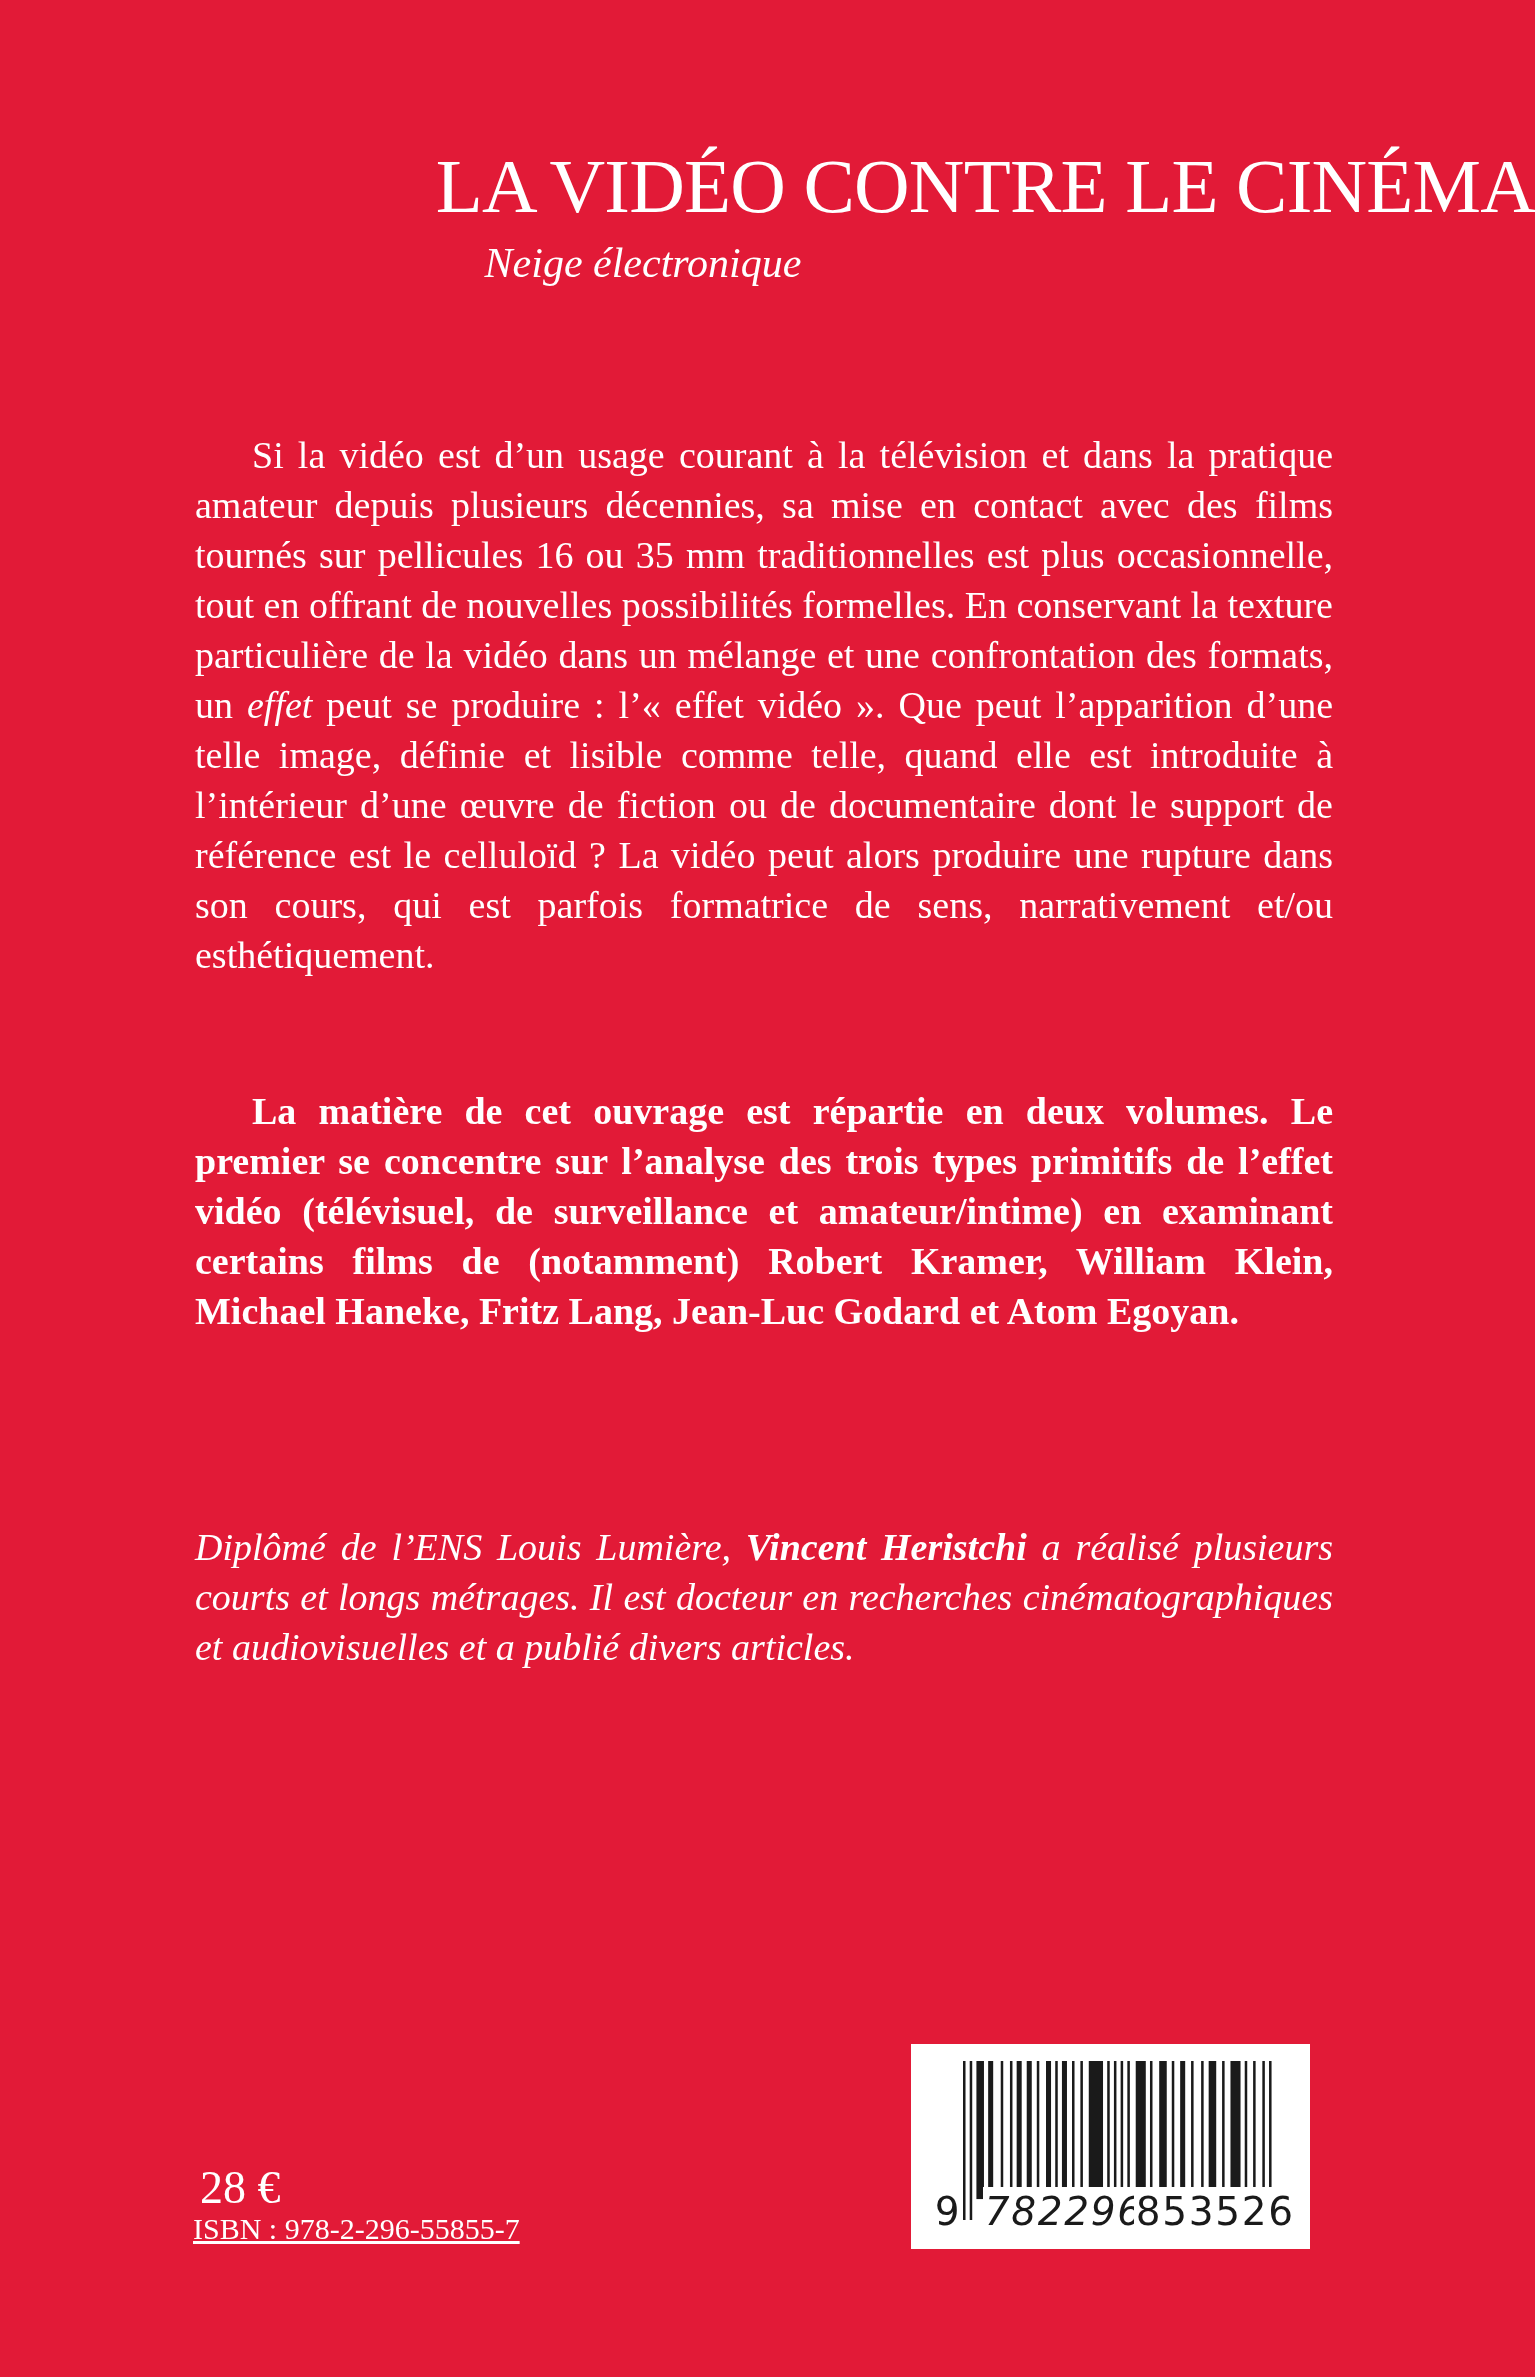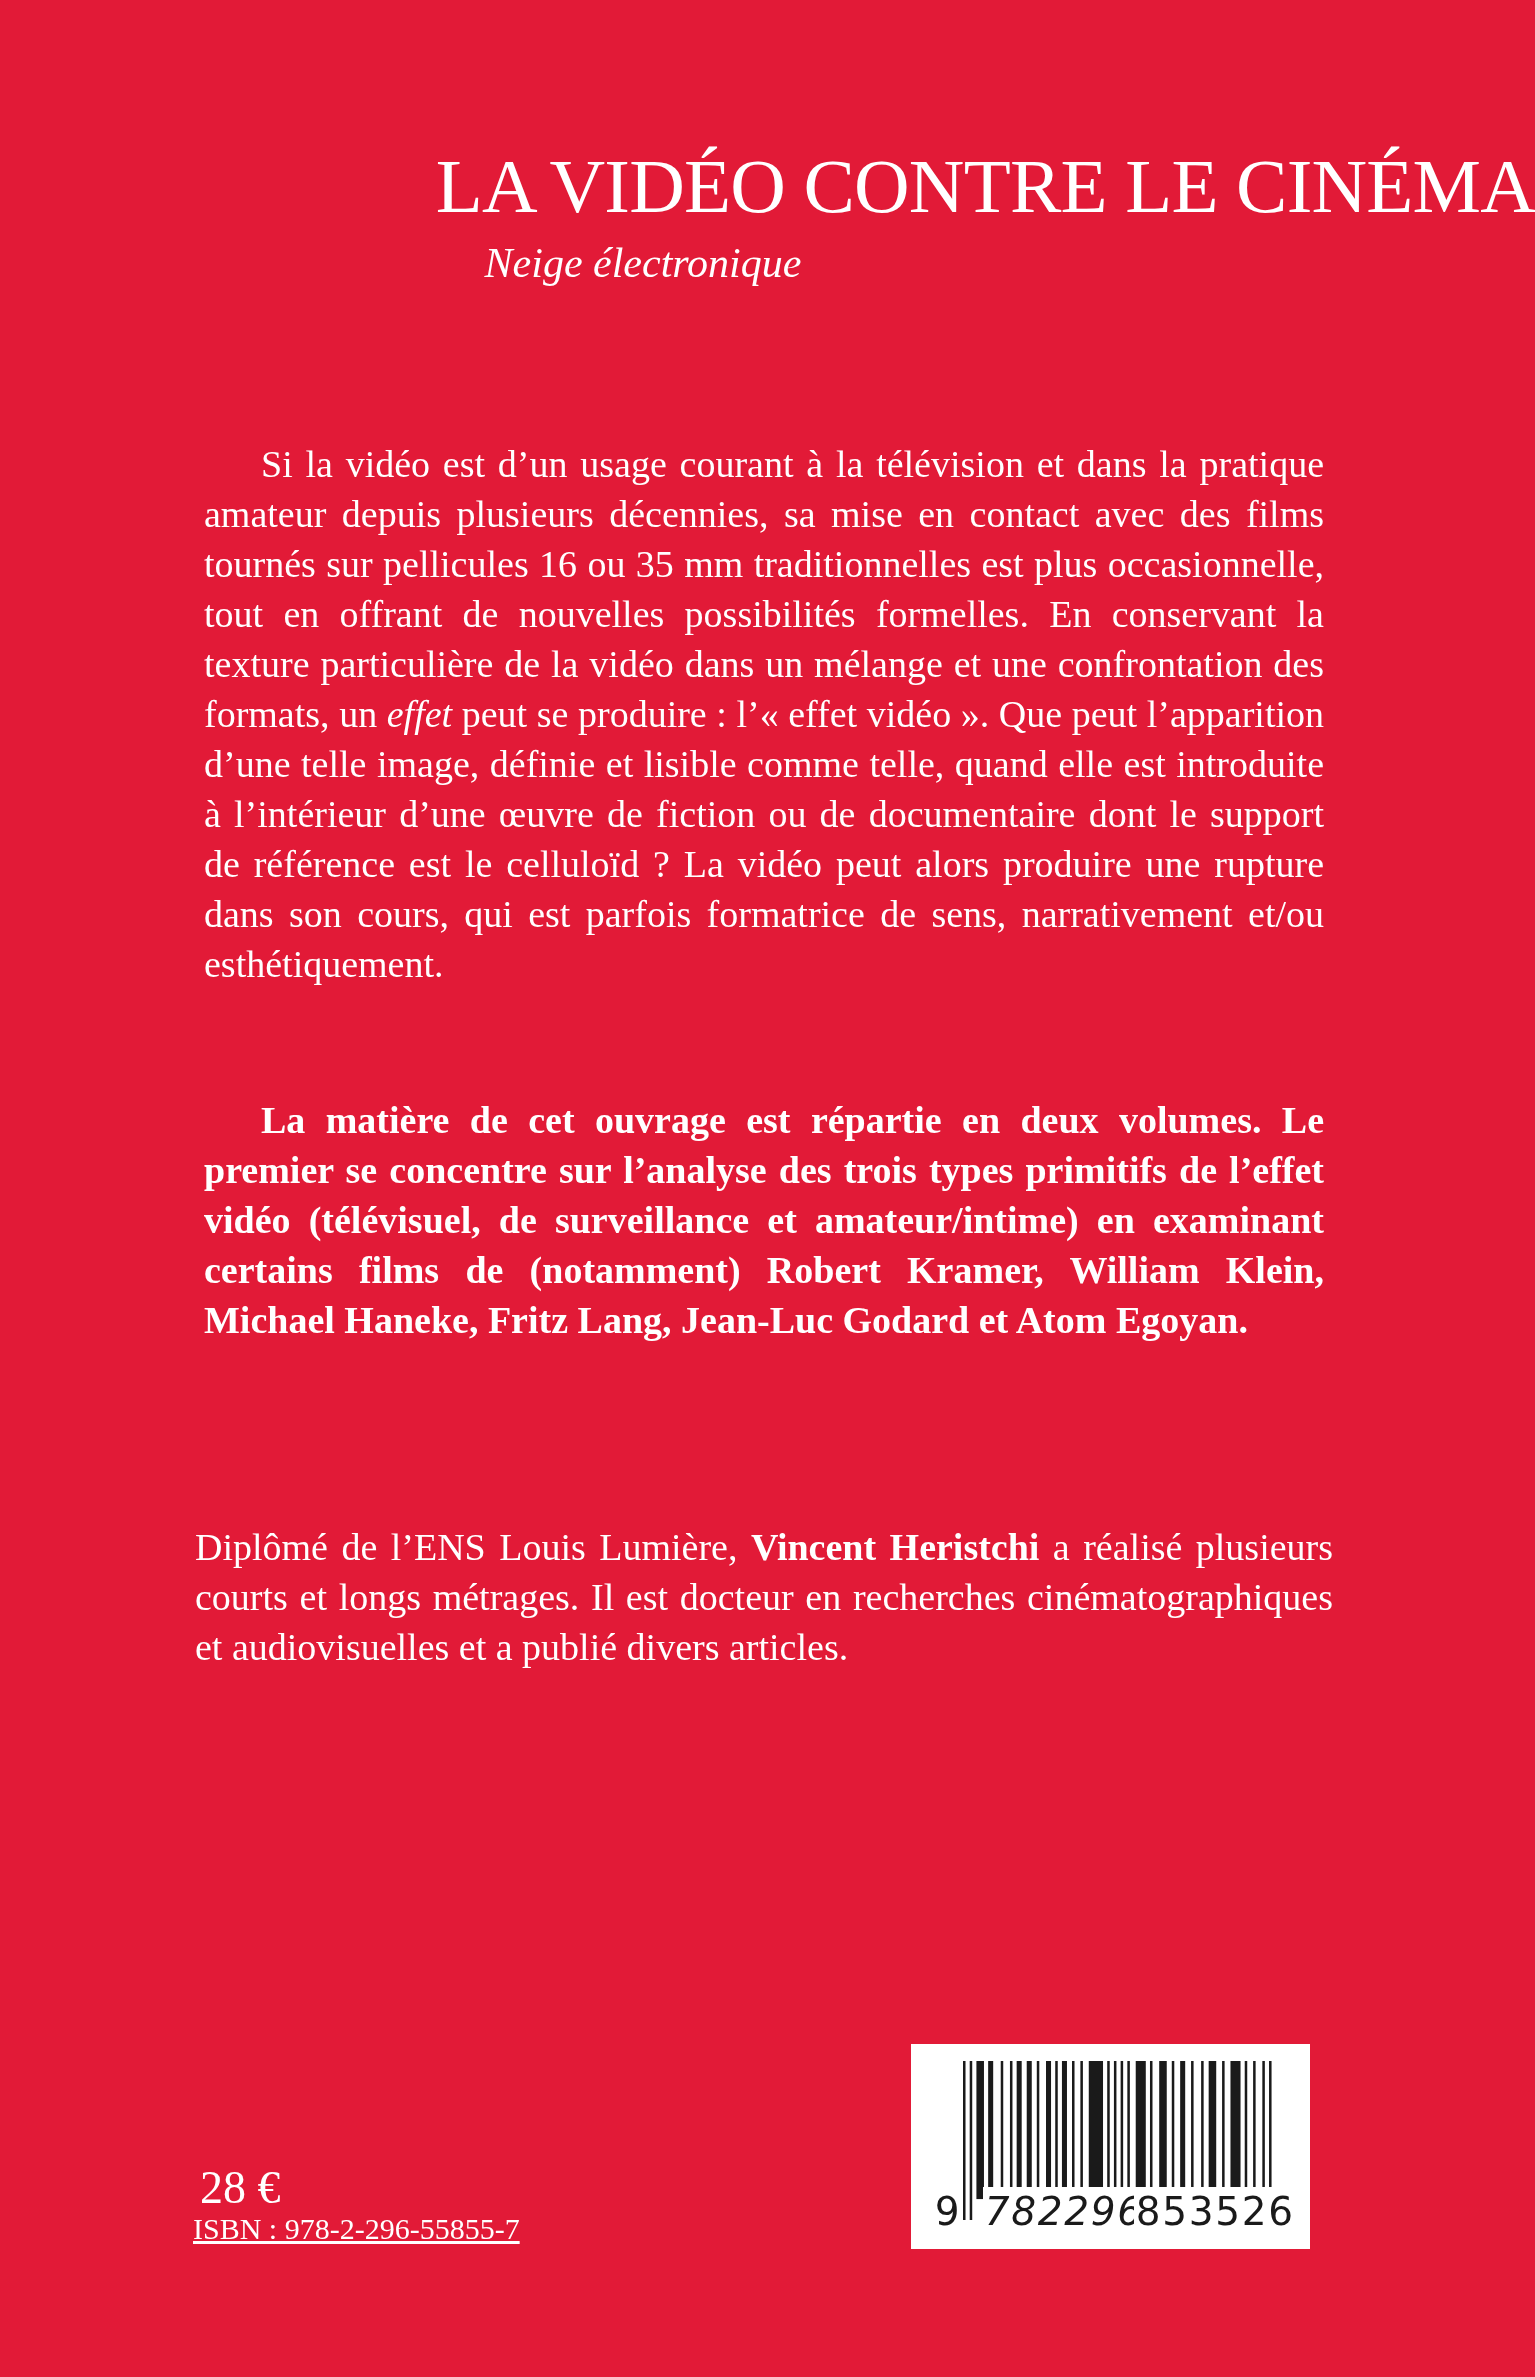--- a/index.html
+++ b/index.html
@@ -4,25 +4,25 @@
 <style>
   html, body { margin:0; padding:0; }
   body { width:1535px; height:2377px; background:#e21a37; position:relative; overflow:hidden;
          color:#ffffff; font-family:"Liberation Serif","DejaVu Serif",serif; }
   .title { position:absolute; left:0; width:1535px; top:144px; text-align:right;
            font-size:77px; line-height:84px; letter-spacing:-0.8px; white-space:nowrap; }
   .subtitle { position:absolute; left:0; width:1286px; top:238px; text-align:center;
               font-size:42px; line-height:50px; font-style:italic; }
   .body-text { position:absolute; left:195px; width:1138px; font-size:38px; line-height:50px;
                text-align:justify; }
-  .body-text p { margin:9px; text-indent:57px; }
+  .body-text p { margin:0; text-indent:57px; }
   .p1 { top:430px; }
   .p2 { top:1086px;font-weight:bold; }
   .author { position:absolute; left:195px; width:1138px; top:1522px; font-size:38px; line-height:50px;
-            text-align:justify; }
+            font-style:italic; text-align:justify; }
   .author b { font-weight:bold; }
   .price { position:absolute; left:200px; top:2168px; font-size:46px; line-height:40px; }
   .isbn { position:absolute; left:193px; top:2211px; font-size:30px; line-height:35px;text-decoration:underline; }
   .barcode-box { position:absolute; left:911px; top:2044px; width:399px; height:205px; background:#ffffff; }
   .bars { position:absolute; left:52px; top:17px; width:327px; height:159px; }
   .barcode-digits { position:absolute; left:22px; top:143px; width:361px; height:50px;
                     color:#1a1a1a; font-family:"DejaVu Sans", sans-serif; font-size:39px; line-height:50px; }
   .barcode-digits span { position:absolute; background:#fff; padding:0 1.7px; }
   .d-first { left:0; }
   .d-left { left:50px; letter-spacing:1.7px;font-style:italic; }

